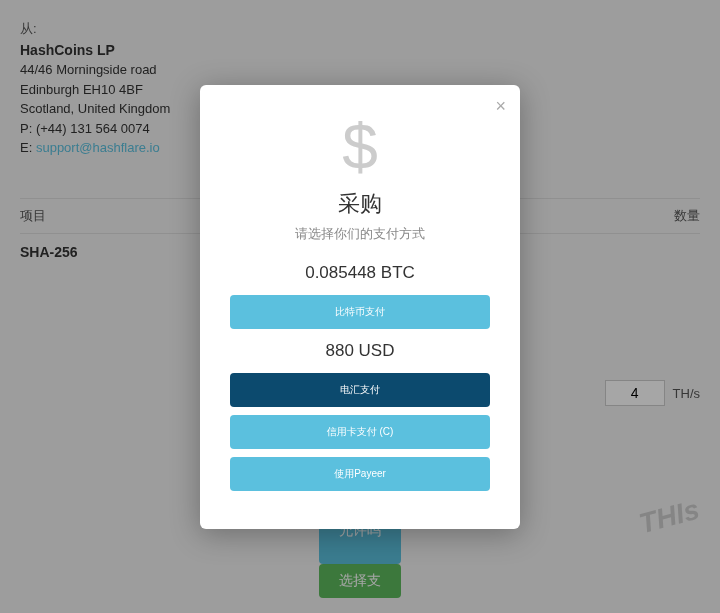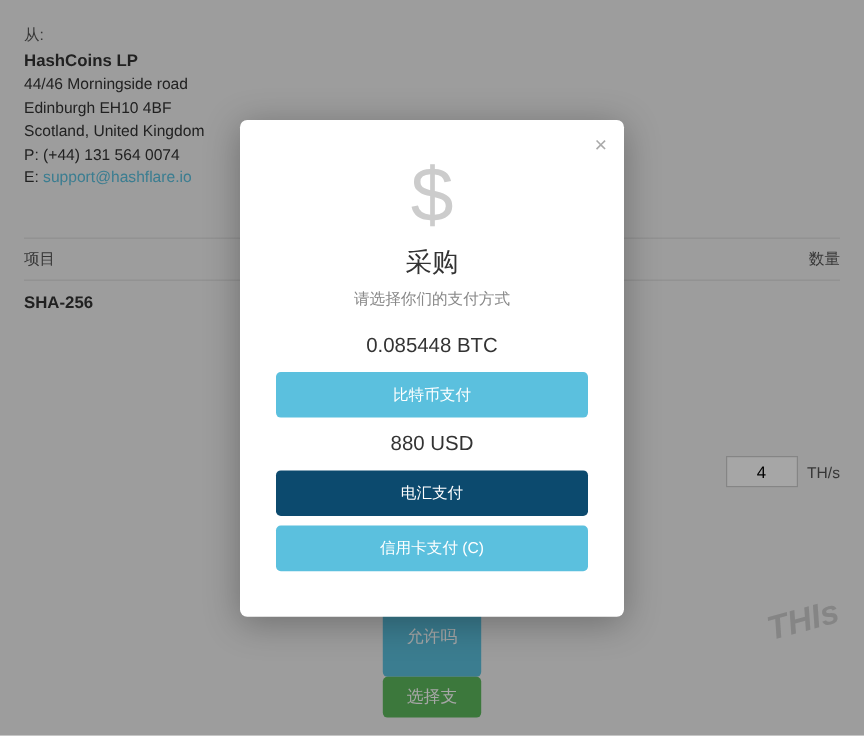--- a/index.html
+++ b/index.html
@@ -195,21 +195,21 @@
       font-weight: 500;
       margin-bottom: 12px;
     }
 
     .payment-btn {
       display: block;
       width: 100%;
       padding: 10px;
       border: none;
       border-radius: 4px;
-      font-size: 13px;
+      font-size: 10px;
       cursor: pointer;
       margin-bottom: 8px;
       color: white;
     }
 
     .btn-bitcoin {
       background: #5bc0de;
     }
 
     .btn-balance {
@@ -298,14 +298,15 @@
     <div class="modal-subtitle">请选择你们的支付方式</div>
 
     <div class="btc-amount">0.085448 BTC</div>
 
     <button class="payment-btn btn-bitcoin">比特币支付</button>
 
     <div class="usd-amount">880 USD</div>
 
     <button class="payment-btn btn-wire">电汇支付</button>
     <button class="payment-btn btn-credit">信用卡支付 (C)</button>
+    <button class="payment-btn btn-payeer">使用Payeer</button>
   </div>
 </div>
 
 </body></html>

